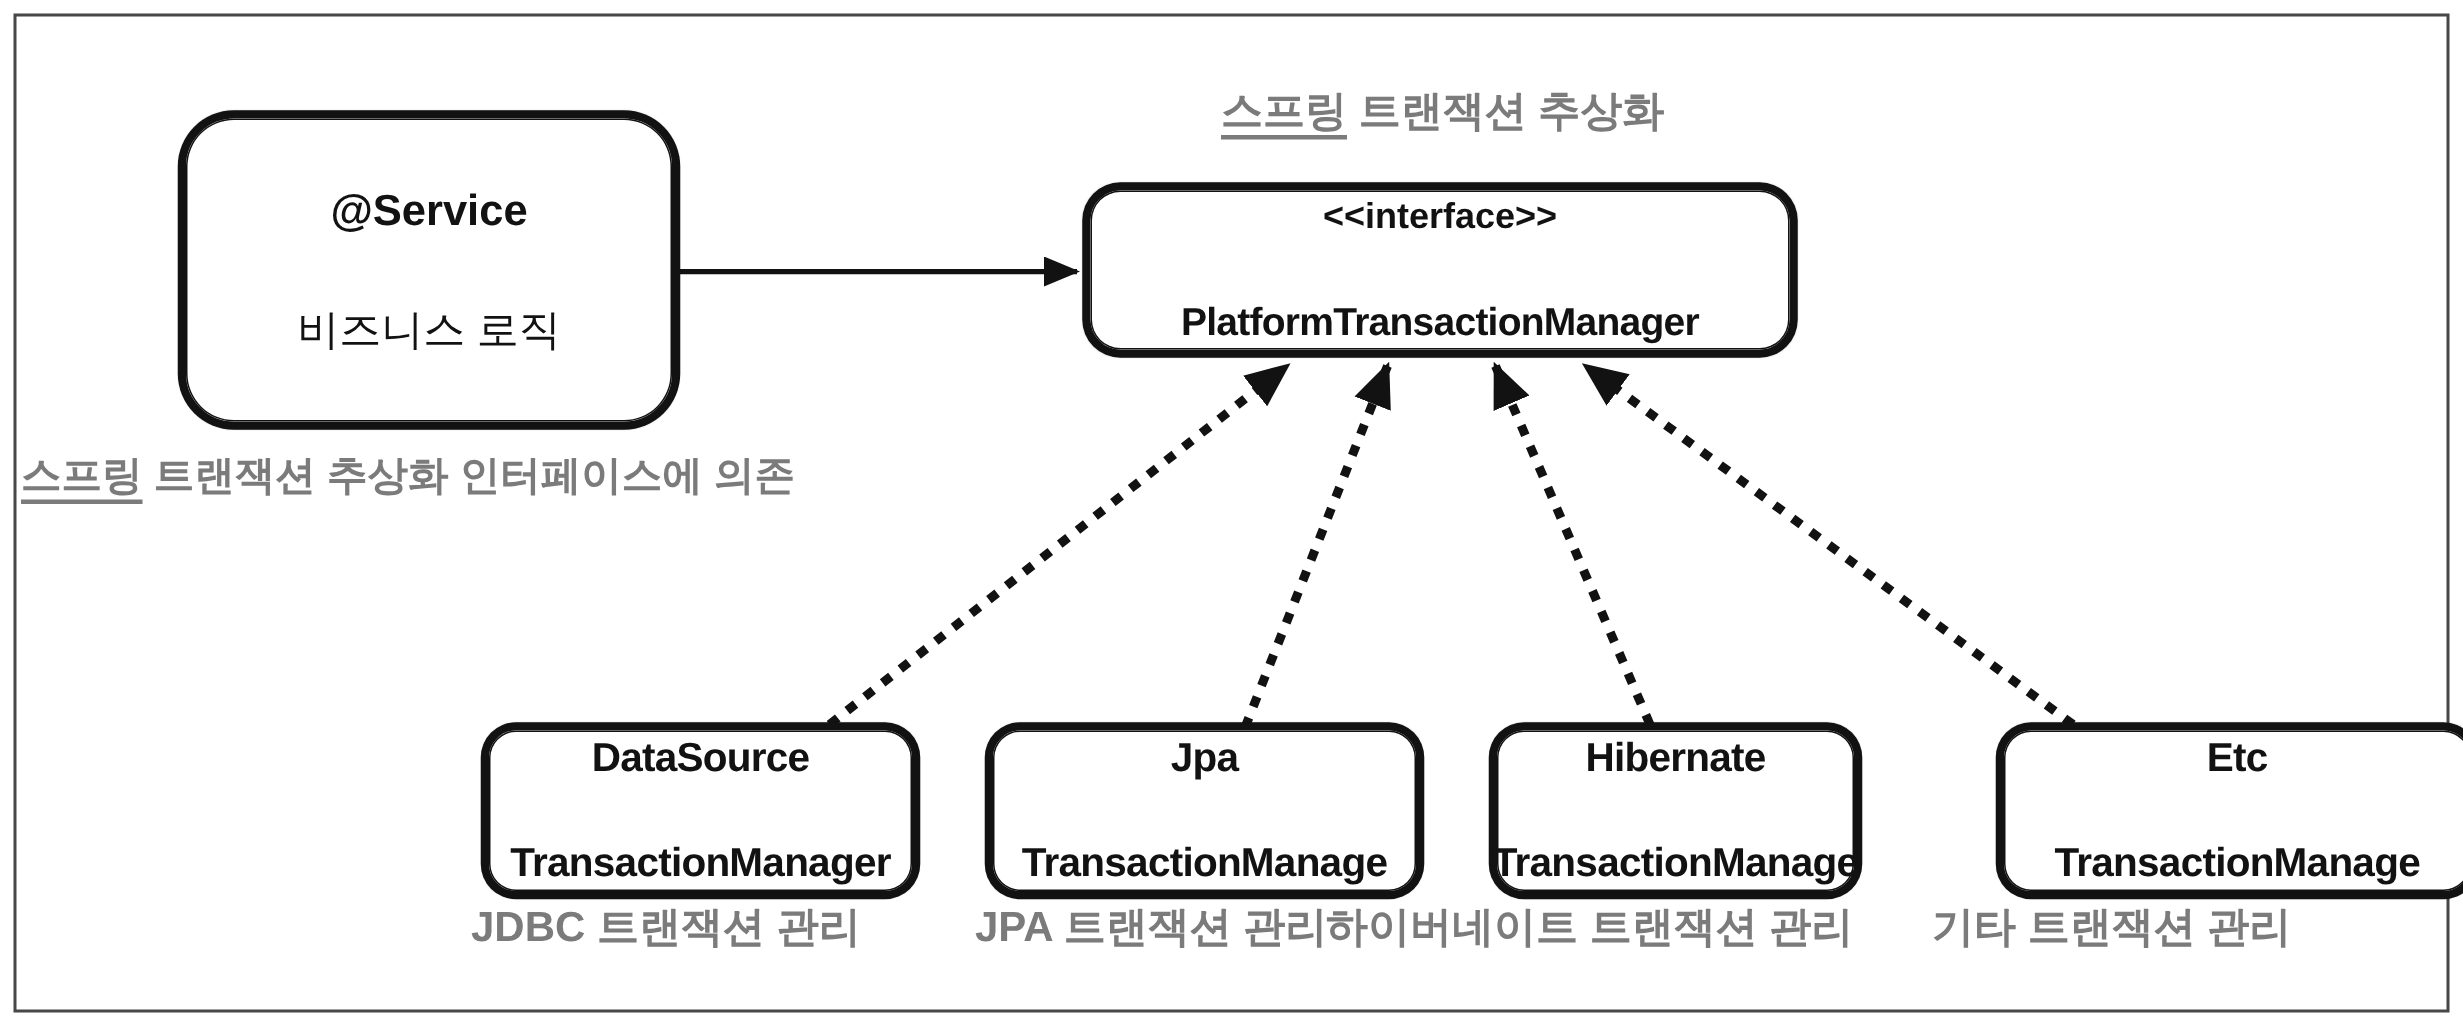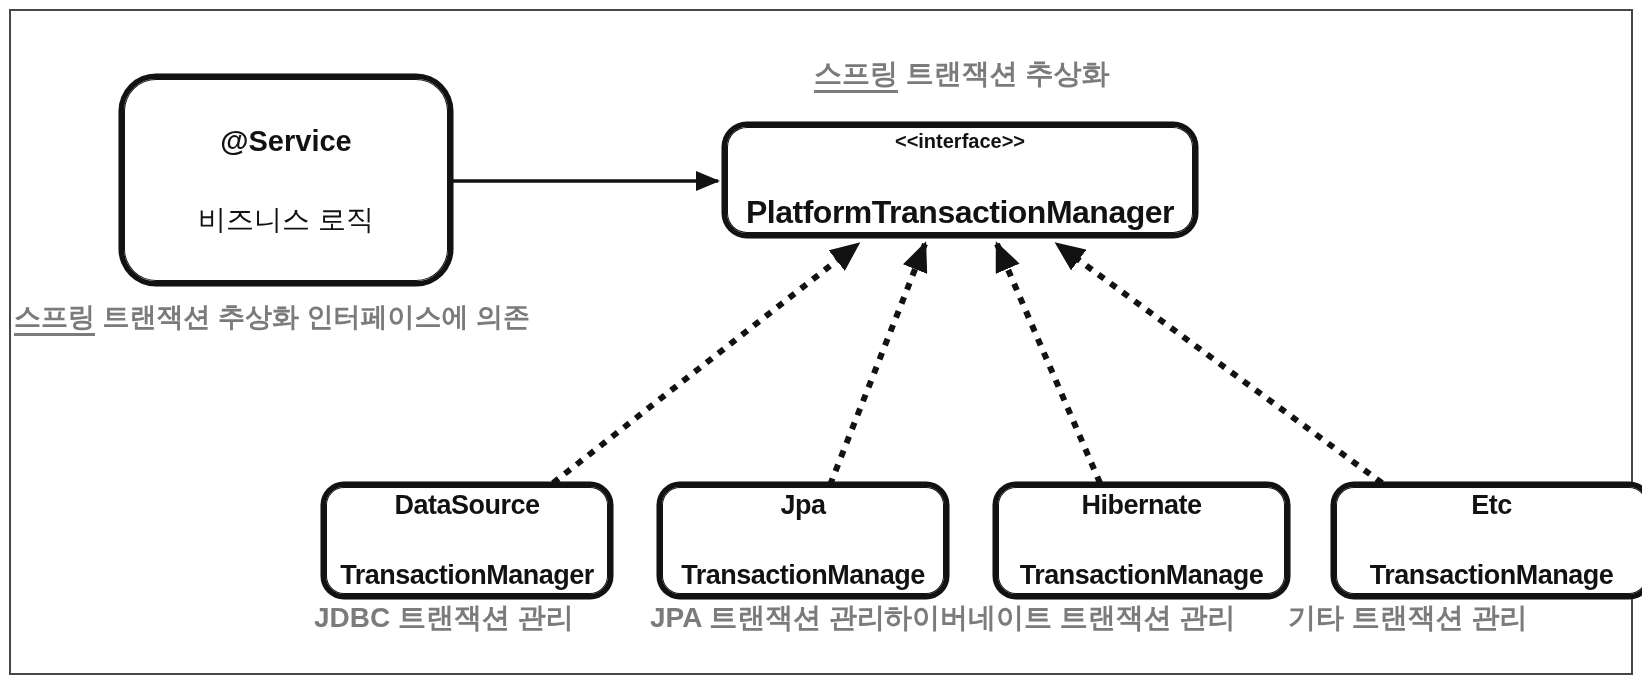--- a/index.html
+++ b/index.html
@@ -18,27 +18,27 @@
     border:4px solid #121212;
     box-shadow:0 0 0 1.5px #121212, inset 0 0 0 1px #121212, 0 0 2px #121212;
     display:flex; flex-direction:column; align-items:center; justify-content:center;
     text-align:center; line-height:1.25; z-index:2;gap:36px;
   }
   .box-service   { left:120px; top:75px;  width:332px; height:210px; border-radius:36px; }
   .box-service .l1 { font-weight:bold; font-size:29px; }
   .box-service .l2 { font-weight:normal; font-size:28px; margin-top:7px; }
 
   .box-interface { left:723px; top:123px; width:474px; height:114px; border-radius:24px; }
-  .box-interface .l1 { font-weight:bold; font-size:20px; }
-  .box-interface .l2 { font-weight:bold; font-size:32px; margin-top:2px; letter-spacing:-0.5px; }
+  .box-interface .l1 { font-weight:bold; font-size:24px; }
+  .box-interface .l2 { font-weight:bold; font-size:26px; margin-top:2px; letter-spacing:-0.5px; }
 
   .impl { top:483px; height:115px; border-radius:22px; font-weight:bold; font-size:27px; letter-spacing:-0.5px; }
   .impl-0 { left:322px;  width:290px; }
   .impl-1 { left:658px;  width:290px; }
-  .impl-2 { left:994px;  width:295px; }
+  .impl-2 { left:994px;  width:246px; }
   .impl-3 { left:1332px; width:319px; }
 
   .title {
     position:absolute; color:#7b7b7b; font-weight:bold; white-space:nowrap; z-index:3;
   }
   .t-service-layer { left:213px; top:17px;  font-size:28px; }
   .t-abstraction   { left:814px; top:55px;  font-size:28px; }
   .t-dependency    { left:14px;  top:299px; font-size:27px; }
   .u { border-bottom:3px solid currentColor; padding-bottom:1px; }
 

